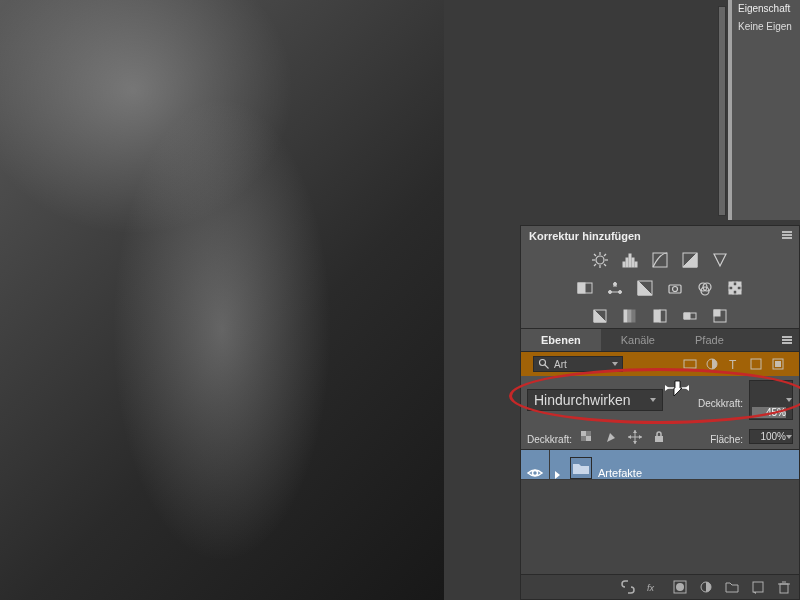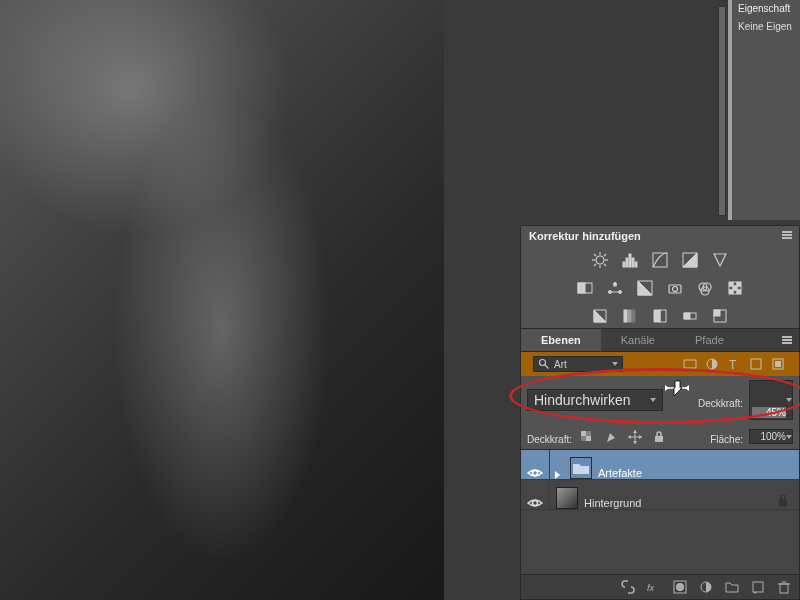--- a/index.html
+++ b/index.html
@@ -326,35 +326,20 @@
           </div>
         <div class="layer-divider"></div>
         <div class="disclosure"></div>
         <div class="thumb folder">
             <svg viewBox="0 0 16 12">
               <path d="M0 2 L0 12 L16 12 L16 4 L8 4 L6 2 Z"></path>
             </svg>
           </div>
         <span class="layer-name">Artefakte</span>
       </div>
-      <div class="layer">
-        <div class="eye">
-            <svg viewBox="0 0 16 12">
-              <path d="M1 6 Q8 0 15 6 Q8 12 1 6 Z"></path>
-              <circle cx="8" cy="6" r="2.5"></circle>
-            </svg>
-          </div>
-        <div class="layer-divider"></div>
-        <div class="thumb img"></div>
-        <span class="layer-name">Hintergrund</span>
-        <div class="lock-end"><svg viewBox="0 0 12 14">
-              <rect x="2" y="6" width="8" height="7"></rect>
-              <path d="M4 6 L4 4 A2 2 0 0 1 8 4 L8 6" fill="none" stroke="#333" stroke-width="1.5"></path>
-            </svg></div>
-      </div>
     </div>
 
     <div class="footer">
       <div class="mini-icon">
           <svg viewBox="0 0 14 14">
             <path d="M4 7 A3 3 0 0 1 4 1 L7 1 M10 7 A3 3 0 0 1 10 13 L7 13" fill="none" stroke="#ccc" stroke-width="1.5"></path>
           </svg>
         </div>
       <div class="mini-icon">
           <svg viewBox="0 0 14 14">

